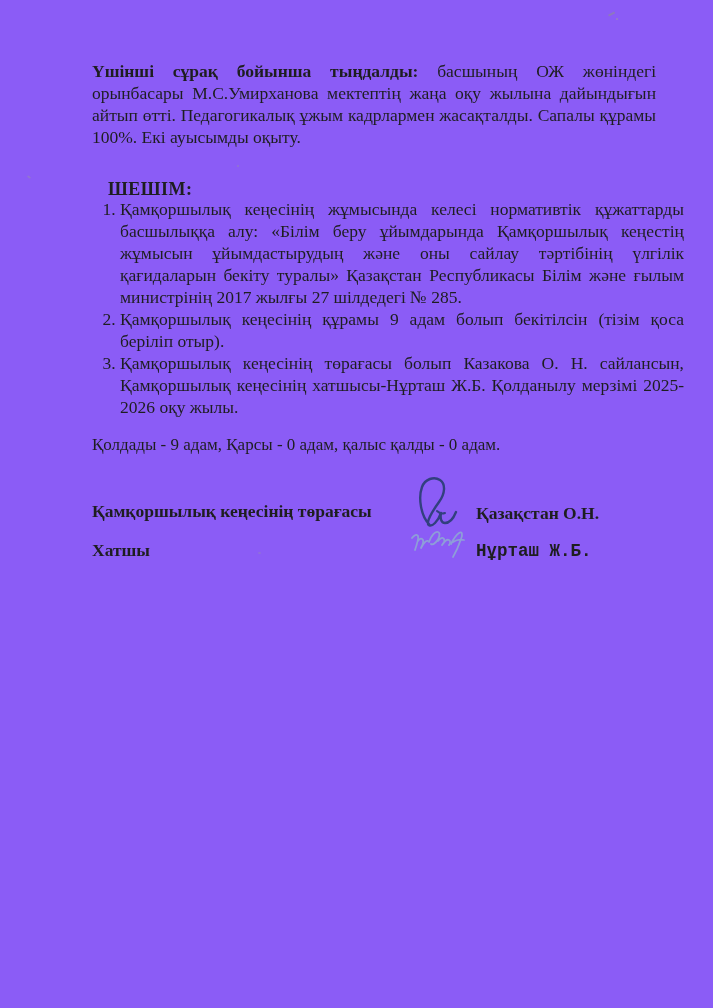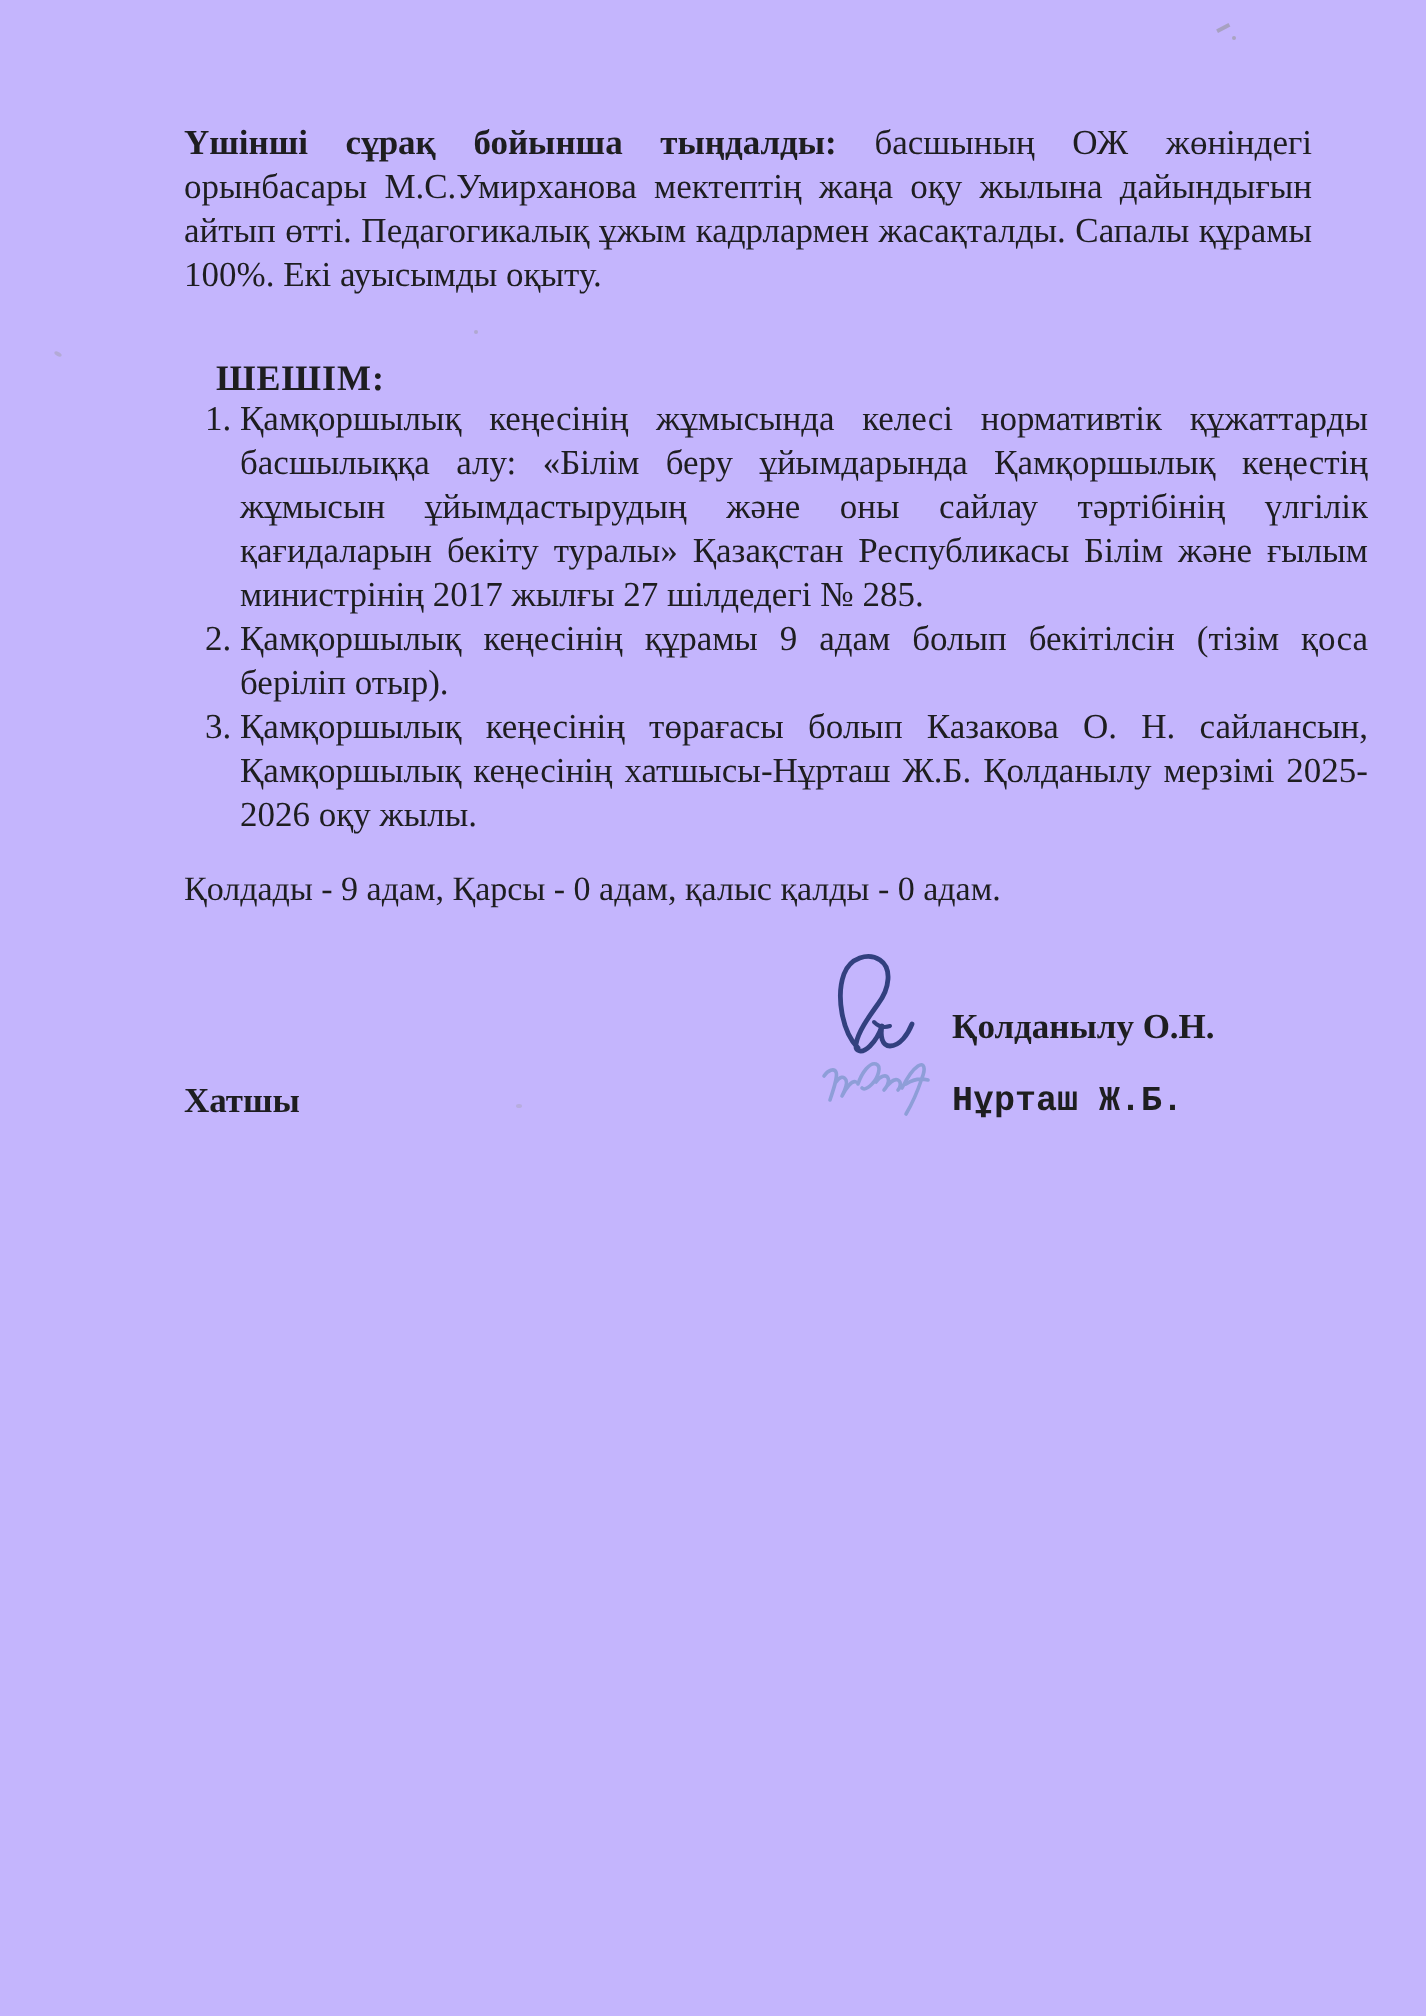--- a/index.html
+++ b/index.html
@@ -5,21 +5,21 @@
   html, body {
     margin: 0;
     padding: 0;
     background: #e8e8e8;
   }
   .page {
     position: relative;
     width: 713px;
     height: 1008px;
     margin: 0 auto;
-    background: #c4b5fd;
+    background: #8b5cf6;
     font-family: "Liberation Serif", "DejaVu Serif", serif;
     color: #1e1e20;
     overflow: hidden;
   }
   .block {
     position: absolute;
     left: 92px;
     width: 564px;
   }
   .para {
@@ -109,27 +109,28 @@
   <h2 class="decision-heading">ШЕШІМ:</h2>
 
   <ol class="decision-list">
     <li>Қамқоршылық кеңесінің жұмысында келесі нормативтік құжаттарды басшылыққа алу: «Білім беру ұйымдарында Қамқоршылық кеңестің жұмысын ұйымдастырудың және оны сайлау тәртібінің үлгілік қағидаларын бекіту туралы» Қазақстан Республикасы Білім және ғылым министрінің 2017 жылғы 27 шілдедегі № 285.</li>
     <li>Қамқоршылық кеңесінің құрамы 9 адам болып бекітілсін (тізім қоса беріліп отыр).</li>
     <li>Қамқоршылық кеңесінің төрағасы болып Казакова О. Н. сайлансын, Қамқоршылық кеңесінің хатшысы-Нұрташ Ж.Б. Қолданылу мерзімі 2025-2026 оқу жылы.</li>
   </ol>
 
   <p class="vote-line">Қолдады - 9 адам, Қарсы - 0 адам, қалыс қалды - 0 адам.</p>
 
+  <div class="sig-label" style="top:501px;">Қамқоршылық кеңесінің төрағасы</div>
   <div class="sig-mark" style="left:415px; top:474px;">
     <svg width="52" height="56" viewBox="0 0 52 56" fill="none" xmlns="http://www.w3.org/2000/svg">
       <path d="M14 50 C 6 42, 3 24, 7 13 C 10 5, 19 2, 25 6 C 31 10, 30 20, 24 28 C 19 35, 14 42, 13 48 C 12.5 52, 16 53, 20 49 C 23 46, 25 42, 26 39 C 25 44, 26 49, 30 49 C 35 49, 39 43, 41 38" stroke="#32407f" stroke-width="2.4" stroke-linecap="round" stroke-linejoin="round"></path>
       <path d="M22 37 C 24 39, 27 40, 30 39" stroke="#32407f" stroke-width="2" stroke-linecap="round"></path>
     </svg>
   </div>
-  <div class="sig-name" style="top:503px;">Қолданылу О.Н.</div>
+  <div class="sig-name" style="top:503px;">Қазақстан О.Н.</div>
 
   <div class="sig-label" style="top:540px;">Хатшы</div>
   <div class="sig-mark" style="left:409px; top:528px;">
     <svg width="58" height="32" viewBox="0 0 58 32" fill="none" xmlns="http://www.w3.org/2000/svg">
       <path d="M3 10 C 5 7, 8 6, 9 8 C 10 10, 8 16, 6 22 M 9 13 C 11 10, 13 10, 14 12 C 15 14, 13 18, 12 20 C 14 16, 17 12, 19 13" stroke="#8e9ed8" stroke-width="1.8" stroke-linecap="round" stroke-linejoin="round"></path>
       <path d="M20 14 C 22 8, 26 3, 29 4 C 32 5, 30 11, 27 14 C 25 16, 23 17, 22 16 M 29 13 C 31 10, 34 9, 35 11 C 36 13, 34 16, 33 17 C 35 14, 38 11, 40 12 C 42 13, 41 16, 40 17" stroke="#8e9ed8" stroke-width="1.8" stroke-linecap="round" stroke-linejoin="round"></path>
       <path d="M42 16 C 44 12, 47 7, 50 5 C 53 3, 54 6, 52 11 C 50 17, 47 24, 44 29 M 44 14 C 47 12, 51 11, 55 12" stroke="#8e9ed8" stroke-width="1.8" stroke-linecap="round" stroke-linejoin="round"></path>
     </svg>
   </div>
   <div class="sig-name" style="top:541px;font-family:Liberation Mono, monospace;">Нұрташ Ж.Б.</div>

